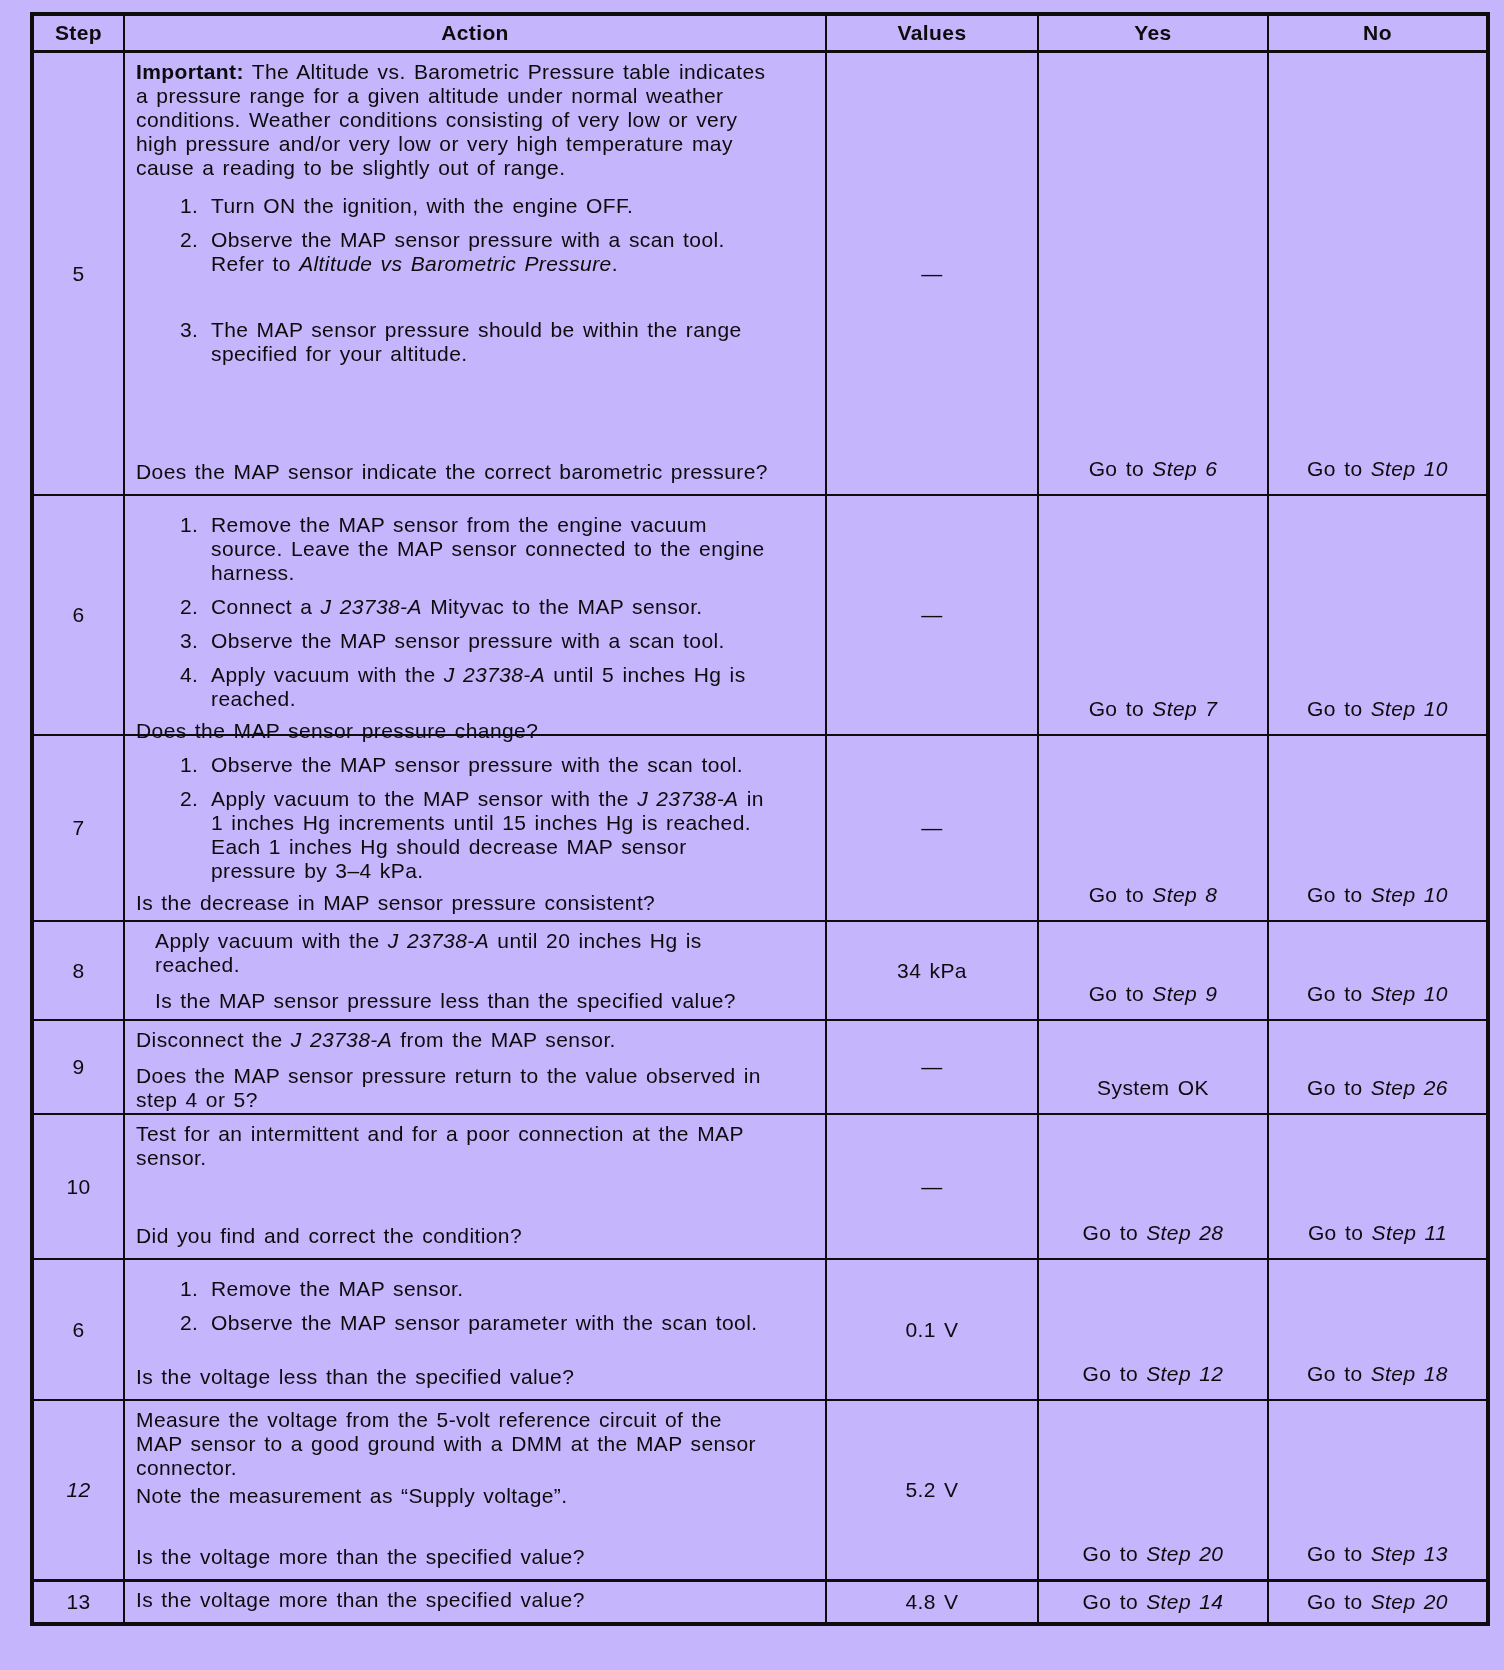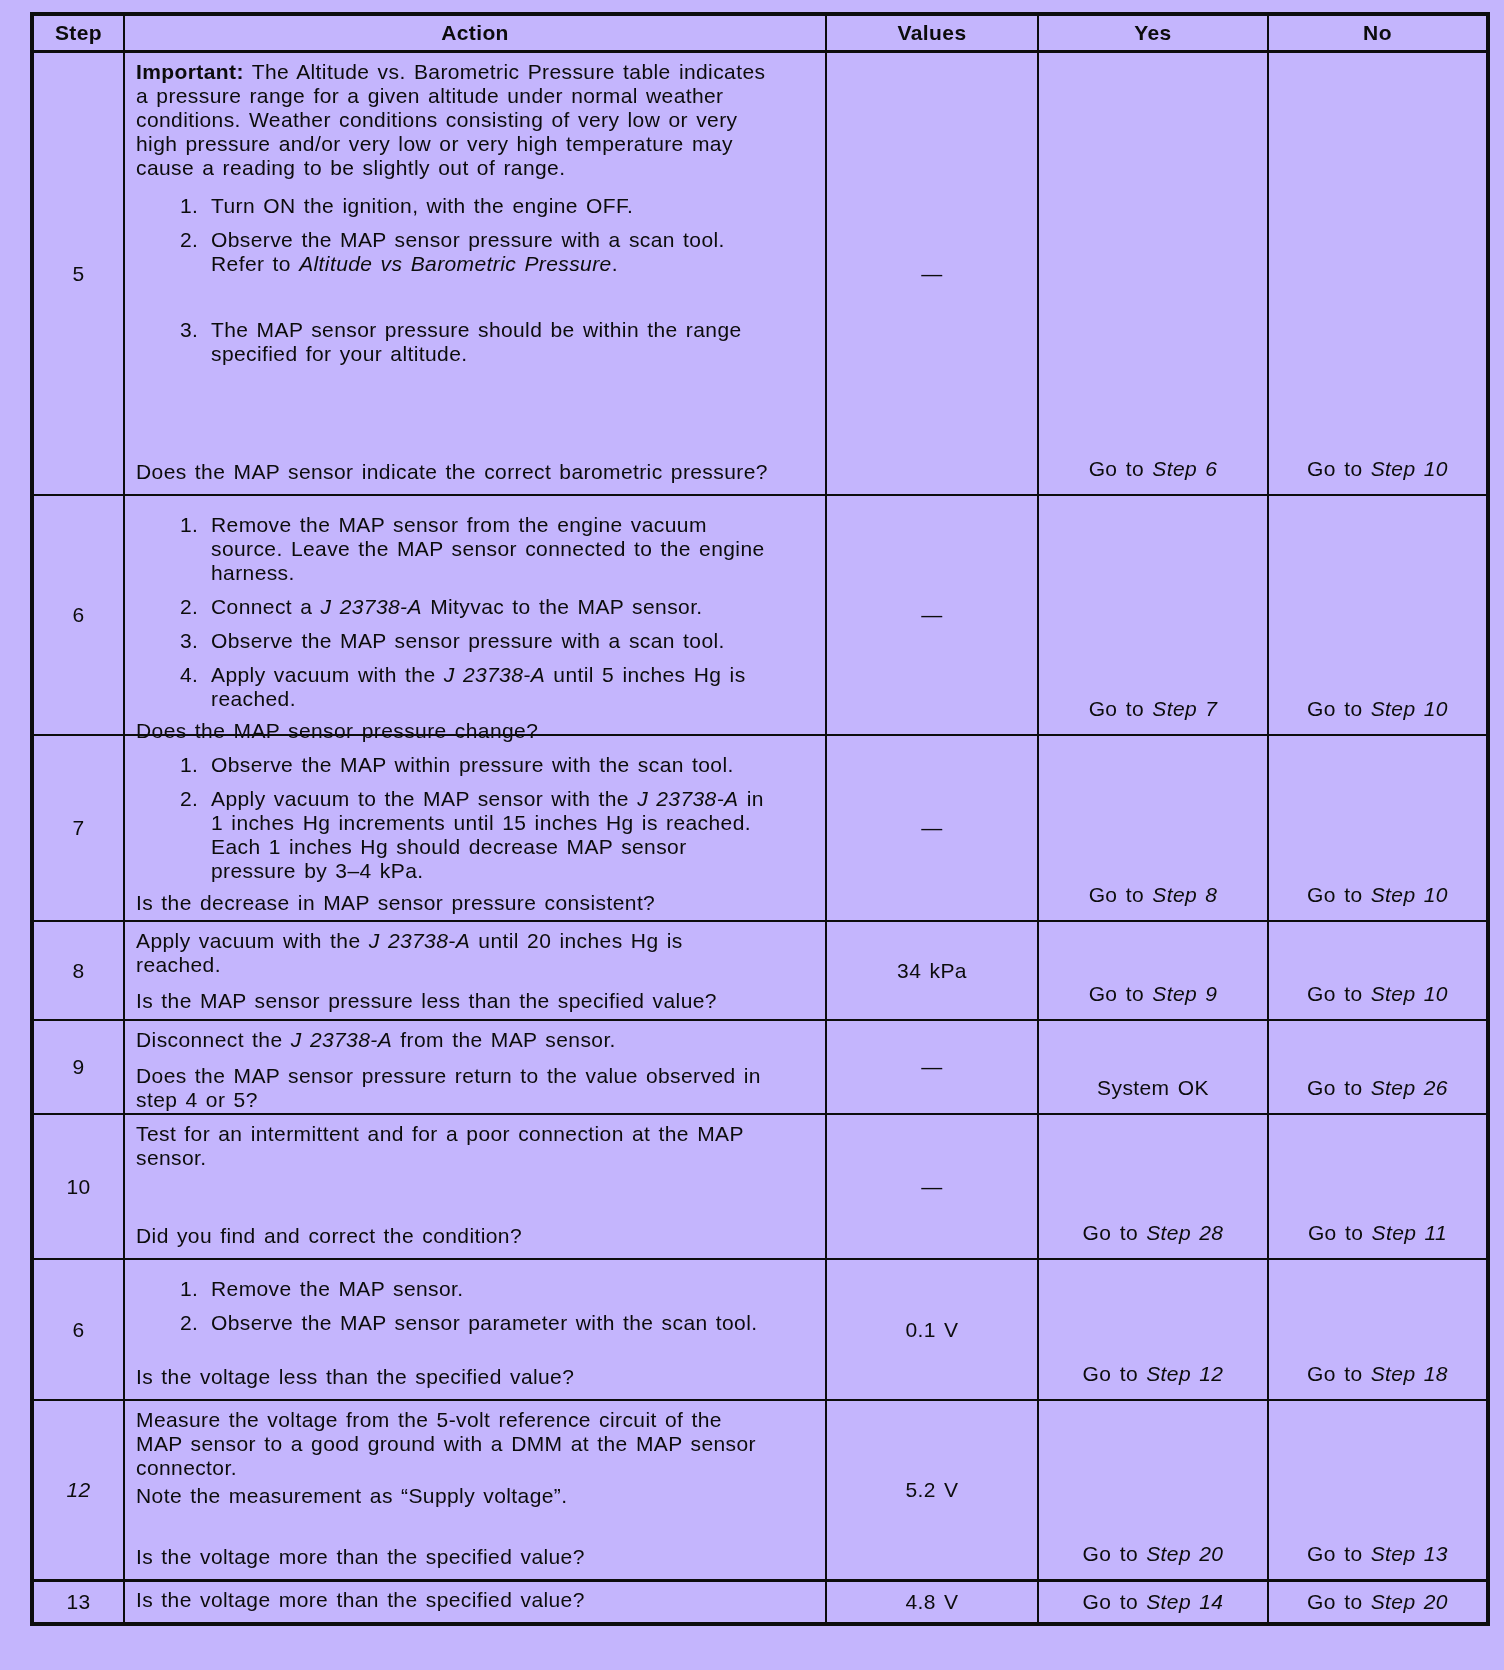--- a/index.html
+++ b/index.html
@@ -81,21 +81,21 @@
     margin-top: auto;
     padding-top: 8px;
   }
   .b { font-weight: bold; }
   .i { font-style: italic; text-align: center; }
 
   
   .r0 .acol { height: 441px; }
   .r1 .acol { height: 238px; }
   .r2 .acol { height: 184px; }
-  .r3 .acol { height: 97px; }
+  .r3 .acol { height: 97px; margin-left: 19px; }
   .r4 .acol { height: 92px; }
   .r5 .acol { height: 143px; }
   .r6 .acol { height: 139px; }
   .r7 .acol { height: 178px; }
   .r8 .acol { height: 40px; padding-top: 6px; }
 
   tr.r8 td { border-top: 3px solid #0d0d0d; }
   tr.r8 td.yn-cell, tr.r8 td.values-cell { vertical-align: middle; }
   tr.r8 td.yn-cell .yn-text { padding-bottom: 0; }
   tr.r8 .question { margin-top: 0; padding-top: 0; }
@@ -180,21 +180,21 @@
           <td class="yn-cell">
             <div class="yn-text"><span>Go to </span><span class="i">Step 10</span></div>
           </td>
         </tr>
         <tr class="r2">
           <td class="step-cell"><span>7</span></td>
           <td>
             <div class="acol">
               <div class="oli">
                 <span class="num">1.</span>
-                <div class="litext"><span>Observe the MAP within pressure with the scan tool.</span></div>
+                <div class="litext"><span>Observe the MAP sensor pressure with the scan tool.</span></div>
               </div>
               <div class="oli">
                 <span class="num">2.</span>
                 <div class="litext"><span>Apply vacuum to the MAP sensor with the </span><span class="i">J 23738-A</span><span> in 1 inches Hg increments until 15 inches Hg is reached. Each 1 inches Hg should decrease MAP sensor pressure by 3–4 kPa.</span></div>
               </div>
               <div class="question"><span>Is the decrease in MAP sensor pressure consistent?</span></div>
             </div>
           </td>
           <td class="values-cell"><span>—</span></td>
           <td class="yn-cell">

